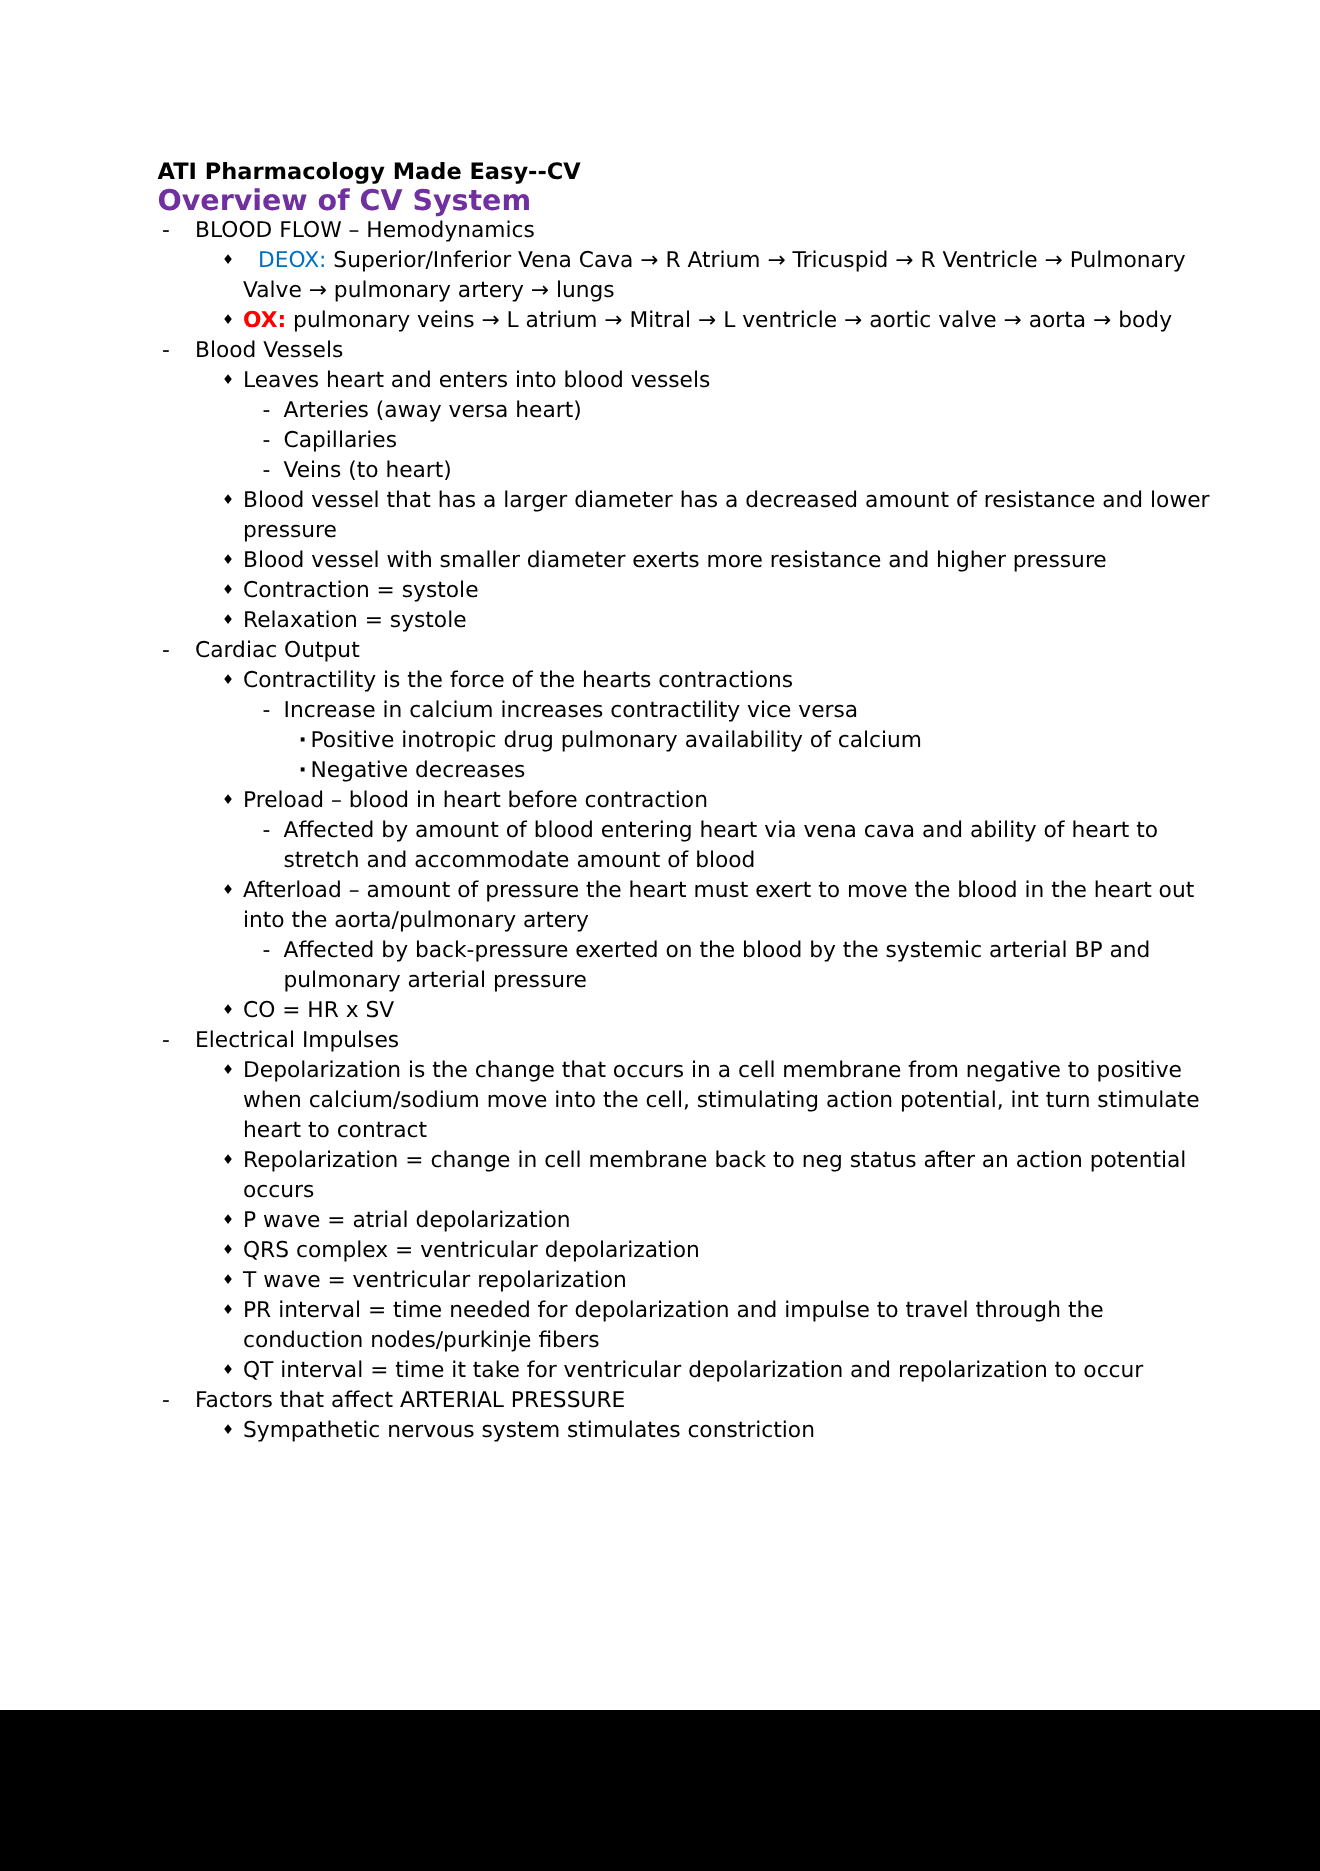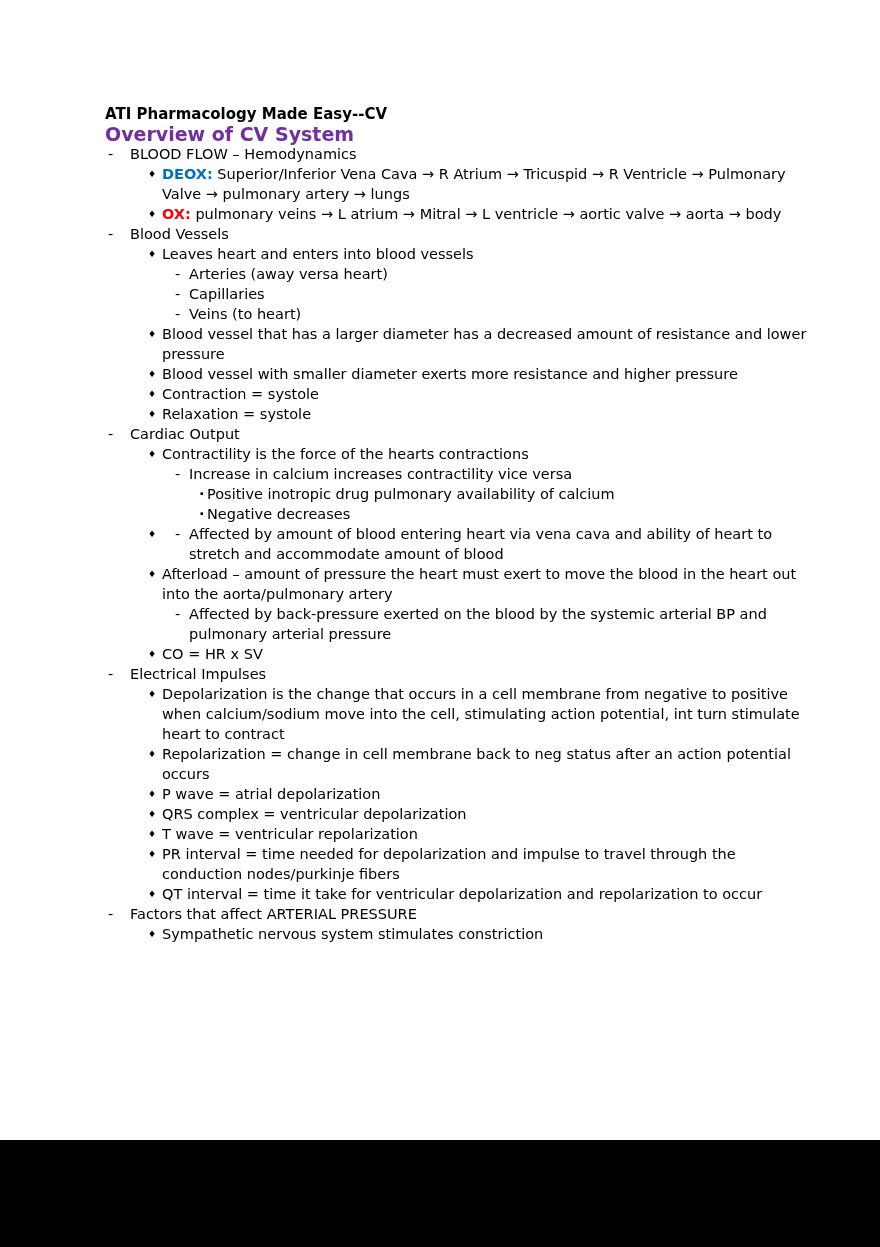--- a/index.html
+++ b/index.html
@@ -28,21 +28,21 @@
   .li { position:relative; }
   .b { position:absolute; top:0; }
   .lv1 { padding-left:25px; }
   .lv1 > .b { left:3px; }
   .lv2 { padding-left:57px; }
   .lv2 > .b { left:43px; font-size:9px; line-height:20px; }
   .lv3 { padding-left:84px; }
   .lv3 > .b { left:70px; }
   .lv4 { padding-left:102px; }
   .lv4 > .b { left:94px; font-weight:bold; }
-  .seg-deox { color:var(--deox,#0070C0); font-weight:bold; }
+  .seg-deox { color:var(--deox,#0070C0); font-weight:normal;margin-left:10px; }
   .seg-ox   { color:var(--ox,#FF0000); font-weight:bold; }
   .footer-black { width:880px; height:107px; background:#000; }
 </style>
 </head>
 <body>
 
 <div class="page">
   <h1 class="doc-title">ATI Pharmacology Made Easy--CV</h1>
   <h2 class="doc-subtitle">Overview of CV System</h2>
   <div id="lines">
@@ -56,21 +56,21 @@
       <div class="li lv3"><span class="b">-</span><span>Veins (to heart)</span></div>
       <div class="li lv2"><span class="b">♦</span><span>Blood vessel that has a larger diameter has a decreased amount of resistance and lower pressure</span></div>
       <div class="li lv2"><span class="b">♦</span><span>Blood vessel with smaller diameter exerts more resistance and higher pressure</span></div>
       <div class="li lv2"><span class="b">♦</span><span>Contraction = systole</span></div>
       <div class="li lv2"><span class="b">♦</span><span>Relaxation = systole</span></div>
       <div class="li lv1"><span class="b">-</span><span>Cardiac Output</span></div>
       <div class="li lv2"><span class="b">♦</span><span>Contractility is the force of the hearts contractions</span></div>
       <div class="li lv3"><span class="b">-</span><span>Increase in calcium increases contractility vice versa</span></div>
       <div class="li lv4"><span class="b">·</span><span>Positive inotropic drug pulmonary availability of calcium</span></div>
       <div class="li lv4"><span class="b">·</span><span>Negative decreases</span></div>
-      <div class="li lv2"><span class="b">♦</span></div>
+      <div class="li lv2"><span class="b">♦</span><span>Preload – blood in heart before contraction</span></div>
       <div class="li lv3"><span class="b">-</span><span>Affected by amount of blood entering heart via vena cava and ability of heart to stretch and accommodate amount of blood</span></div>
       <div class="li lv2"><span class="b">♦</span><span>Afterload – amount of pressure the heart must exert to move the blood in the heart out into the aorta/pulmonary artery</span></div>
       <div class="li lv3"><span class="b">-</span><span>Affected by back-pressure exerted on the blood by the systemic arterial BP and pulmonary arterial pressure</span></div>
       <div class="li lv2"><span class="b">♦</span><span>CO = HR x SV</span></div>
       <div class="li lv1"><span class="b">-</span><span>Electrical Impulses</span></div>
       <div class="li lv2"><span class="b">♦</span><span>Depolarization is the change that occurs in a cell membrane from negative to positive when calcium/sodium move into the cell, stimulating action potential, int turn stimulate heart to contract</span></div>
       <div class="li lv2"><span class="b">♦</span><span>Repolarization = change in cell membrane back to neg status after an action potential occurs</span></div>
       <div class="li lv2"><span class="b">♦</span><span>P wave = atrial depolarization</span></div>
       <div class="li lv2"><span class="b">♦</span><span>QRS complex = ventricular depolarization</span></div>
       <div class="li lv2"><span class="b">♦</span><span>T wave = ventricular repolarization</span></div>

